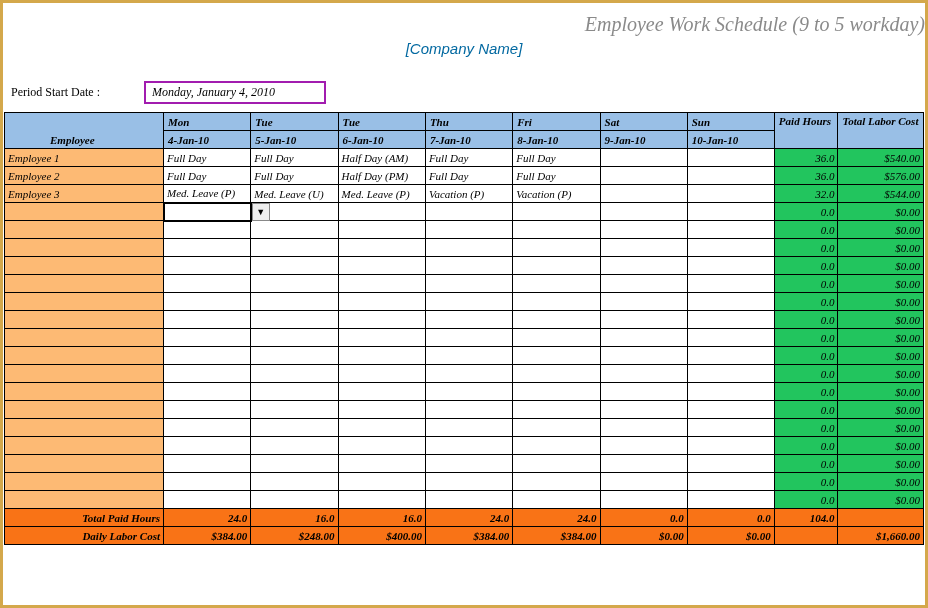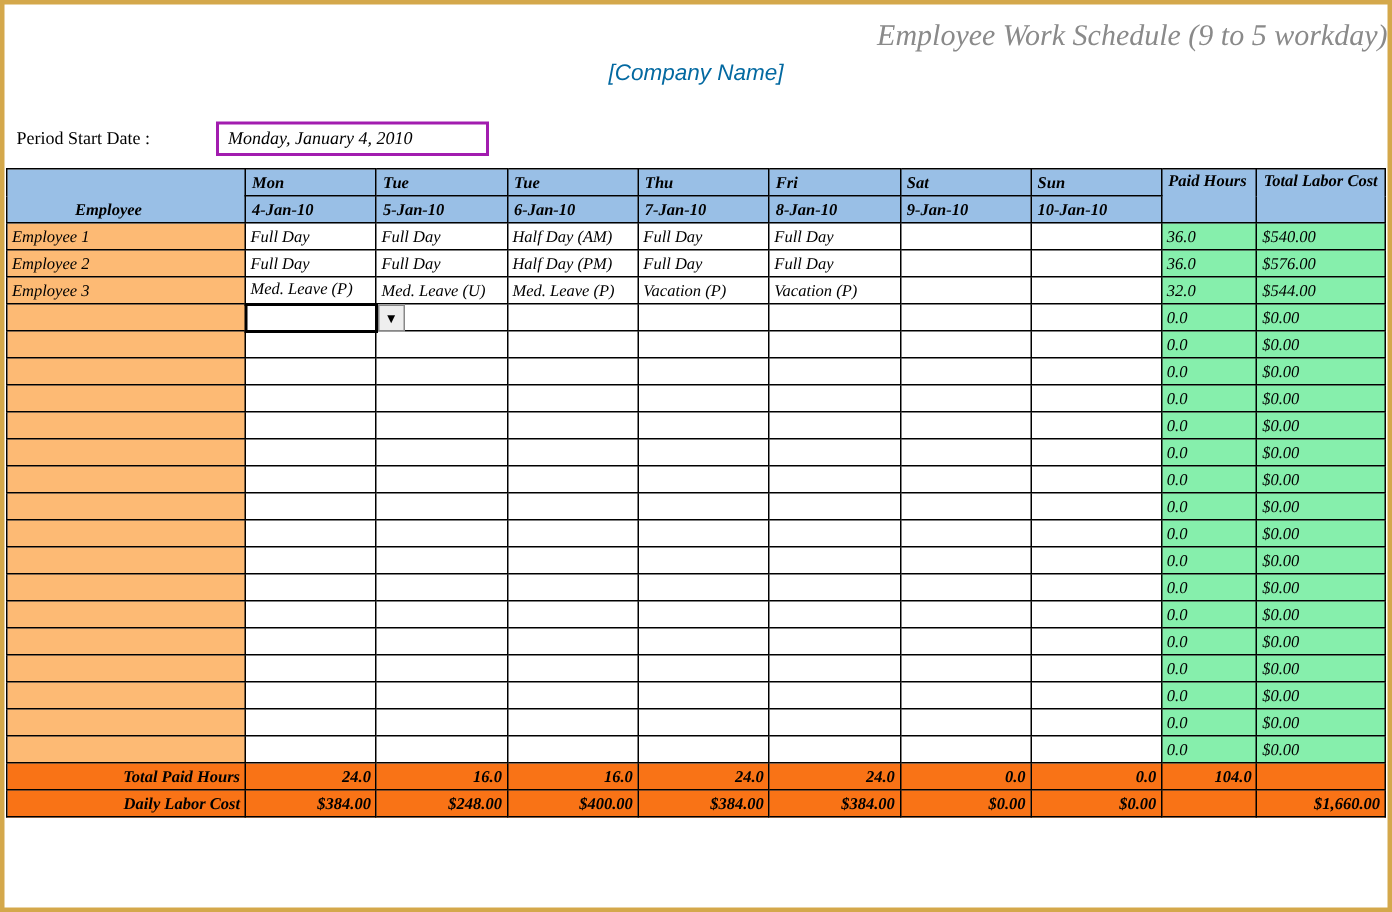--- a/index.html
+++ b/index.html
@@ -7,21 +7,21 @@
     .title { text-align: right; font-family: Georgia, serif; font-size: 20px; font-style: italic; color: #8a8a8a; margin-top: 10px; }
     .subtitle { text-align: center; font-family: Liberation Sans, sans-serif; font-size: 15px; font-style: italic; color: #0369a1; margin-top: 4px; }
     .start-row { display: flex; align-items: center; margin: 24px 0 8px 8px; font-family: Georgia, serif; font-size: 12px; gap: 36px; }
     .start-input { border: 2px solid #a21caf; padding: 2px 6px; margin-left: 8px; width: 182px; font-family: Georgia, serif; font-size: 12px; font-style: italic; }
     table { border-collapse: collapse; width: 920px; margin: 0 auto; font-size: 11px; }
     th { background: #99bfe6; border: 1px solid #000; padding: 2px 4px; text-align: left; font-family: Georgia, serif; font-weight: bold; font-style: italic; height: 18px; }
     th.center { text-align: left; margin-left: 33px; }
     td { border: 1px solid #000; padding: 1px 3px; height: 18px; font-family: Georgia, serif; font-style: italic; }
     td.emp { background: #fdba74; }
     td.day { background: #fff; }
-    td.num { background: #86efac; }
+    td.num { background: #22c55e; text-align: right; }
     .full-day { background: linear-gradient(to bottom, #e6e6b3 0%, #bfbf80 50%, #8a8a5c 100%); }
     .half-am { background: linear-gradient(to bottom, #c2f0c2 0%, #80d580 50%, #4da64d 100%); }
     .half-pm { background: linear-gradient(to bottom, #f5c2c2 0%, #e68080 50%, #b36b6b 100%); }
     .med-p { background: linear-gradient(to bottom, #b3e6e6 0%, #80cccc 50%, #4d9999 100%); }
     .med-u { background: linear-gradient(to bottom, #e6d9b3 0%, #ccb380 50%, #a68c4d 100%); }
     .vac { background: linear-gradient(to bottom, #d9e6b3 0%, #bfcc80 50%, #99a64d 100%); }
     .active-cell { border: 2px solid #000 !important; position: relative; }
     .dd-arrow { position: absolute; right: -20px; top: -1px; width: 18px; height: 18px; border: 1px solid #888; background: #eee; display: flex; align-items: center; justify-content: center; font-size: 9px; cursor: pointer; }
     tr.totals td { background: #f97316; font-weight: bold; }
     tr.totals td.label { text-align: right; }

